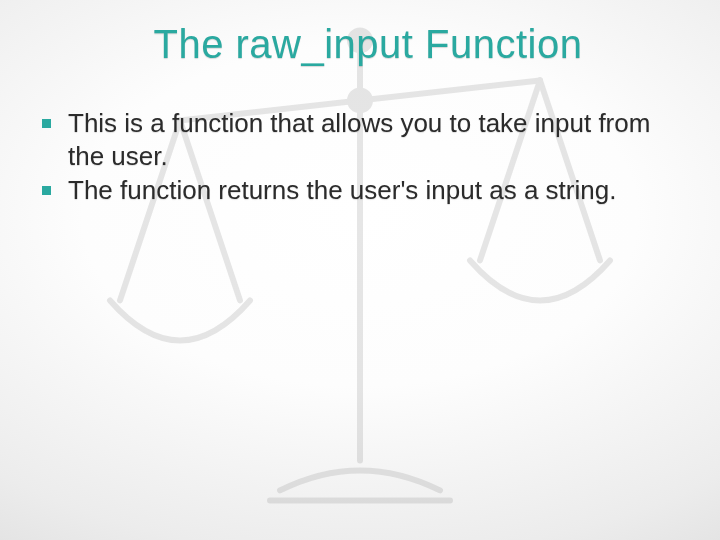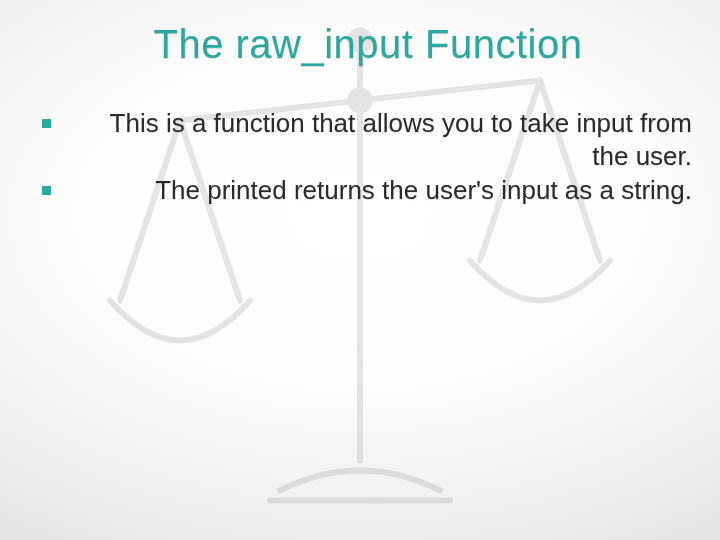--- a/index.html
+++ b/index.html
@@ -37,21 +37,20 @@
     font-size: 40px;
     padding-top: 22px;
     letter-spacing: 0.5px;
     text-shadow: 0 1px 1px rgba(0,0,0,0.15);
     padding-left: 16px;
   }
   .body {
     position: relative;
     z-index: 1;
     margin: 40px 28px 0 28px;
-    text-align: right;
   }
   ul.bullets {
     list-style: none;
     margin: 0;
     padding: 0;
   }
   ul.bullets > li {
     position: relative;
     padding-left: 40px;
     font-size: 26px;
@@ -92,17 +91,17 @@
         <circle cx="280" cy="20" r="10" fill="#777"></circle>
       </g>
     </svg>
   </div>
 
   <div class="title">The raw_input Function</div>
 
   <div class="body">
     <ul class="bullets">
       <li>This is a function that allows you to take input from the user.</li>
-      <li>The printed returns the user's input as a string.</li>
+      <li>The function returns the user's input as a string.</li>
     </ul>
   </div>
 
 </div>
 
 </body></html>

